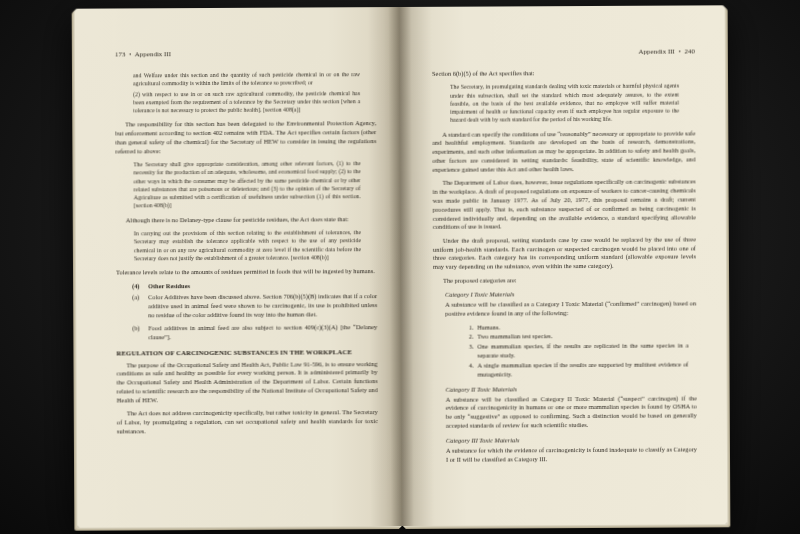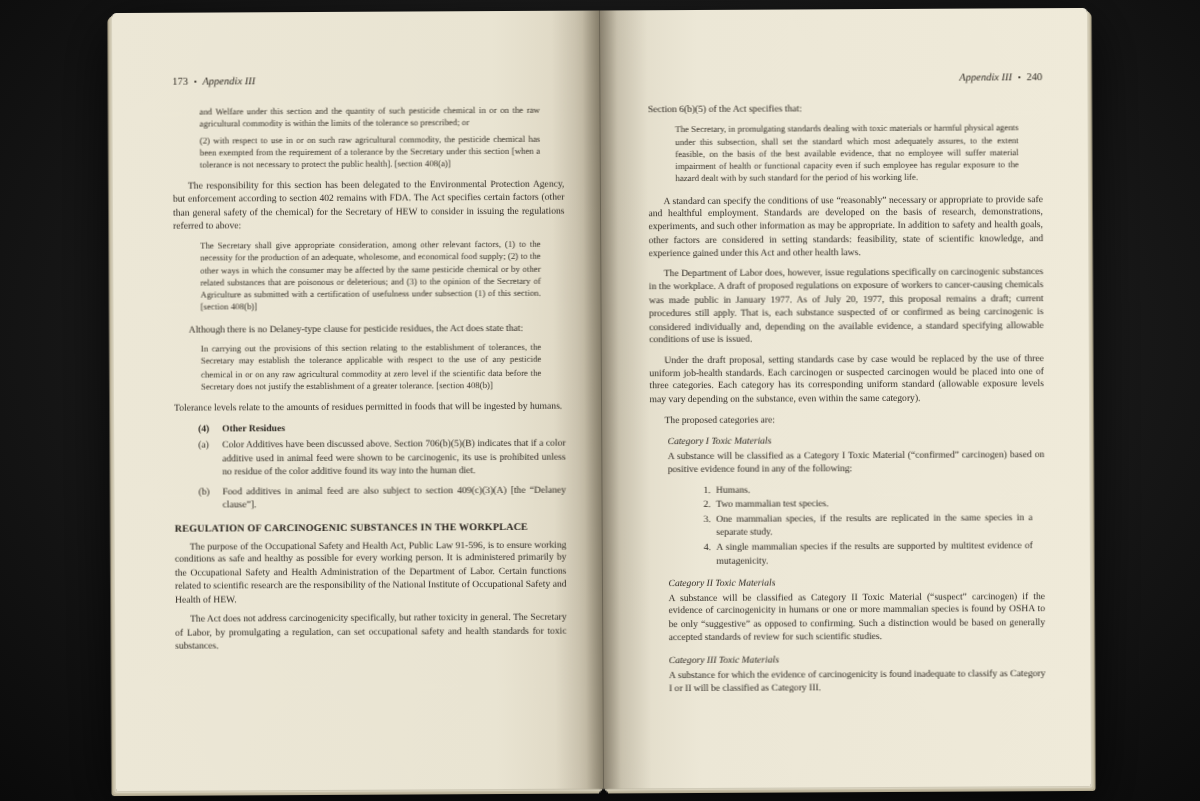--- a/index.html
+++ b/index.html
@@ -36,21 +36,21 @@
   .spine {
     position:absolute; left:50%; top:0; width:64px; height:100%;
     transform:translateX(-50%); pointer-events:none; z-index:3;
     background:linear-gradient(to right,
       rgba(70,58,36,0) 0%, rgba(70,58,36,0.16) 32%,
       rgba(32,24,10,0.42) 50%,
       rgba(70,58,36,0.16) 68%, rgba(70,58,36,0) 100%);
   }
 
   .page-header { font-size:7px; margin-bottom:13px; color:#332e26; }
-  .page-header .apx { font-style:italic; }
+  .page-header .apx { }
   .page-header .dot { margin:0 2px; font-size:6px; }
   .hdr-right { text-align:right; }
 
   .para { font-size:6.4px; line-height:1.38; text-align:justify; margin-bottom:4.5px; }
   .indent { text-indent:10px; }
 
   .quote {
     margin:1px 16px 6px 18px; font-size:5.9px; line-height:1.4;
     text-align:justify; color:#38332a;
   }

